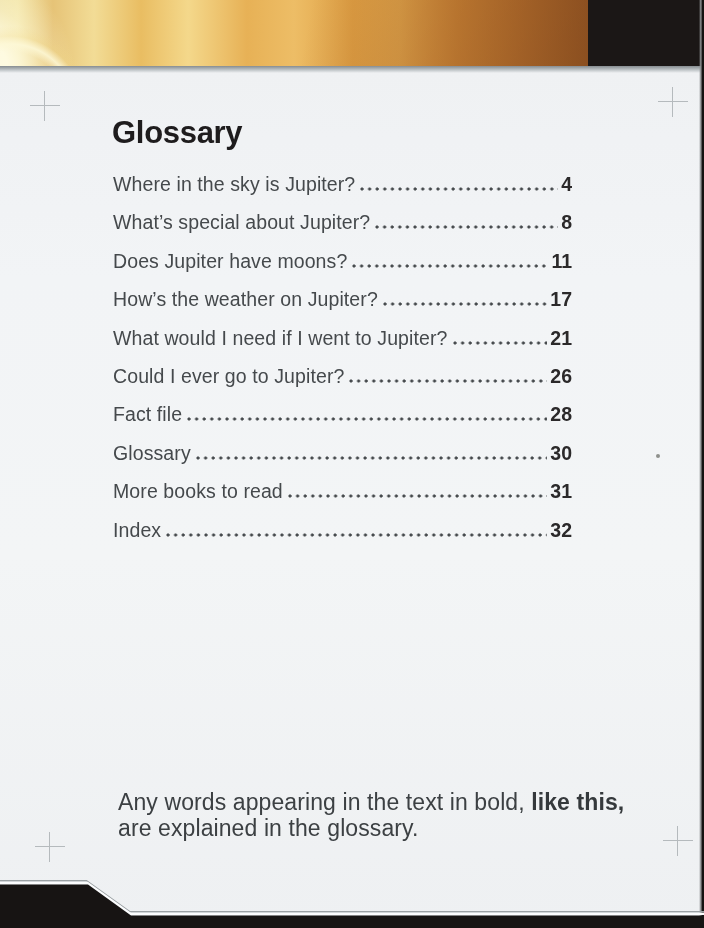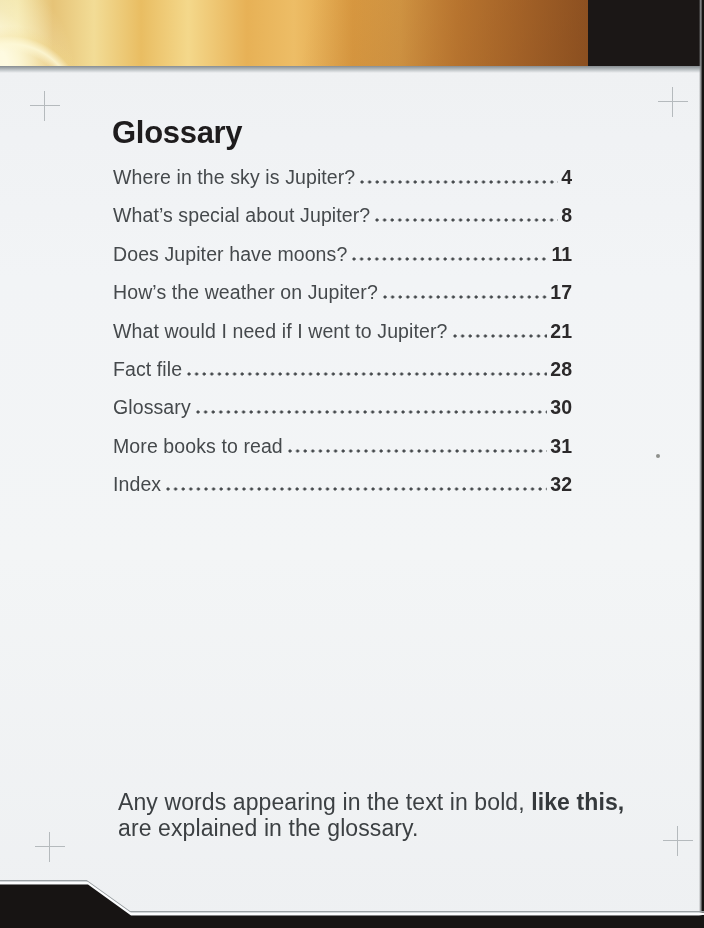--- a/index.html
+++ b/index.html
@@ -33,21 +33,21 @@
   .crop-tr{left:658px;top:87px;}
   .crop-bl{left:35px;top:832px;}
   .crop-br{left:663px;top:826px;}
   .speck{position:absolute;left:656px;top:454px;width:4px;height:4px;border-radius:50%;
     background:#7d7f79;opacity:.85;}
   
   .heading{
     position:absolute;left:112px;top:115px;
     font-size:31px;font-weight:700;color:#1e1c1d;letter-spacing:-0.3px;
   }
-  .toc{position:absolute;left:113px;top:167px;width:459px;}
+  .toc{position:absolute;left:113px;top:174px;width:459px;}
   .toc-row{display:flex;align-items:baseline;line-height:20px;margin-bottom:18.4px;}
   .toc-title{font-size:19.5px;color:#45494c;letter-spacing:0.1px;white-space:nowrap;}
   .toc-dots{
     flex:1;height:4px;align-self:flex-end;margin:0 3px 3px 5px;
     background-image:radial-gradient(circle at 2px 2px,#45494c 1.25px,rgba(0,0,0,0) 1.9px);
     background-size:7.6px 4px;background-repeat:repeat-x;background-position:left bottom;
   }
   .toc-num{font-size:19.5px;font-weight:700;color:#2b292a;}
   
   .note{position:absolute;left:118px;top:789px;width:460px;
@@ -110,20 +110,25 @@
     <span class="toc-num">17</span>
   </div>
 
   <div class="toc-row">
     <span class="toc-title">What would I need if I went to Jupiter?</span>
     <span class="toc-dots"></span>
     <span class="toc-num">21</span>
   </div>
 
 
+  <div class="toc-row">
+    <span class="toc-title">Could I ever go to Jupiter?</span>
+    <span class="toc-dots"></span>
+    <span class="toc-num">26</span>
+  </div>
 
   <div class="toc-row">
     <span class="toc-title">Fact file</span>
     <span class="toc-dots"></span>
     <span class="toc-num">28</span>
   </div>
 
   <div class="toc-row">
     <span class="toc-title">Glossary</span>
     <span class="toc-dots"></span>

